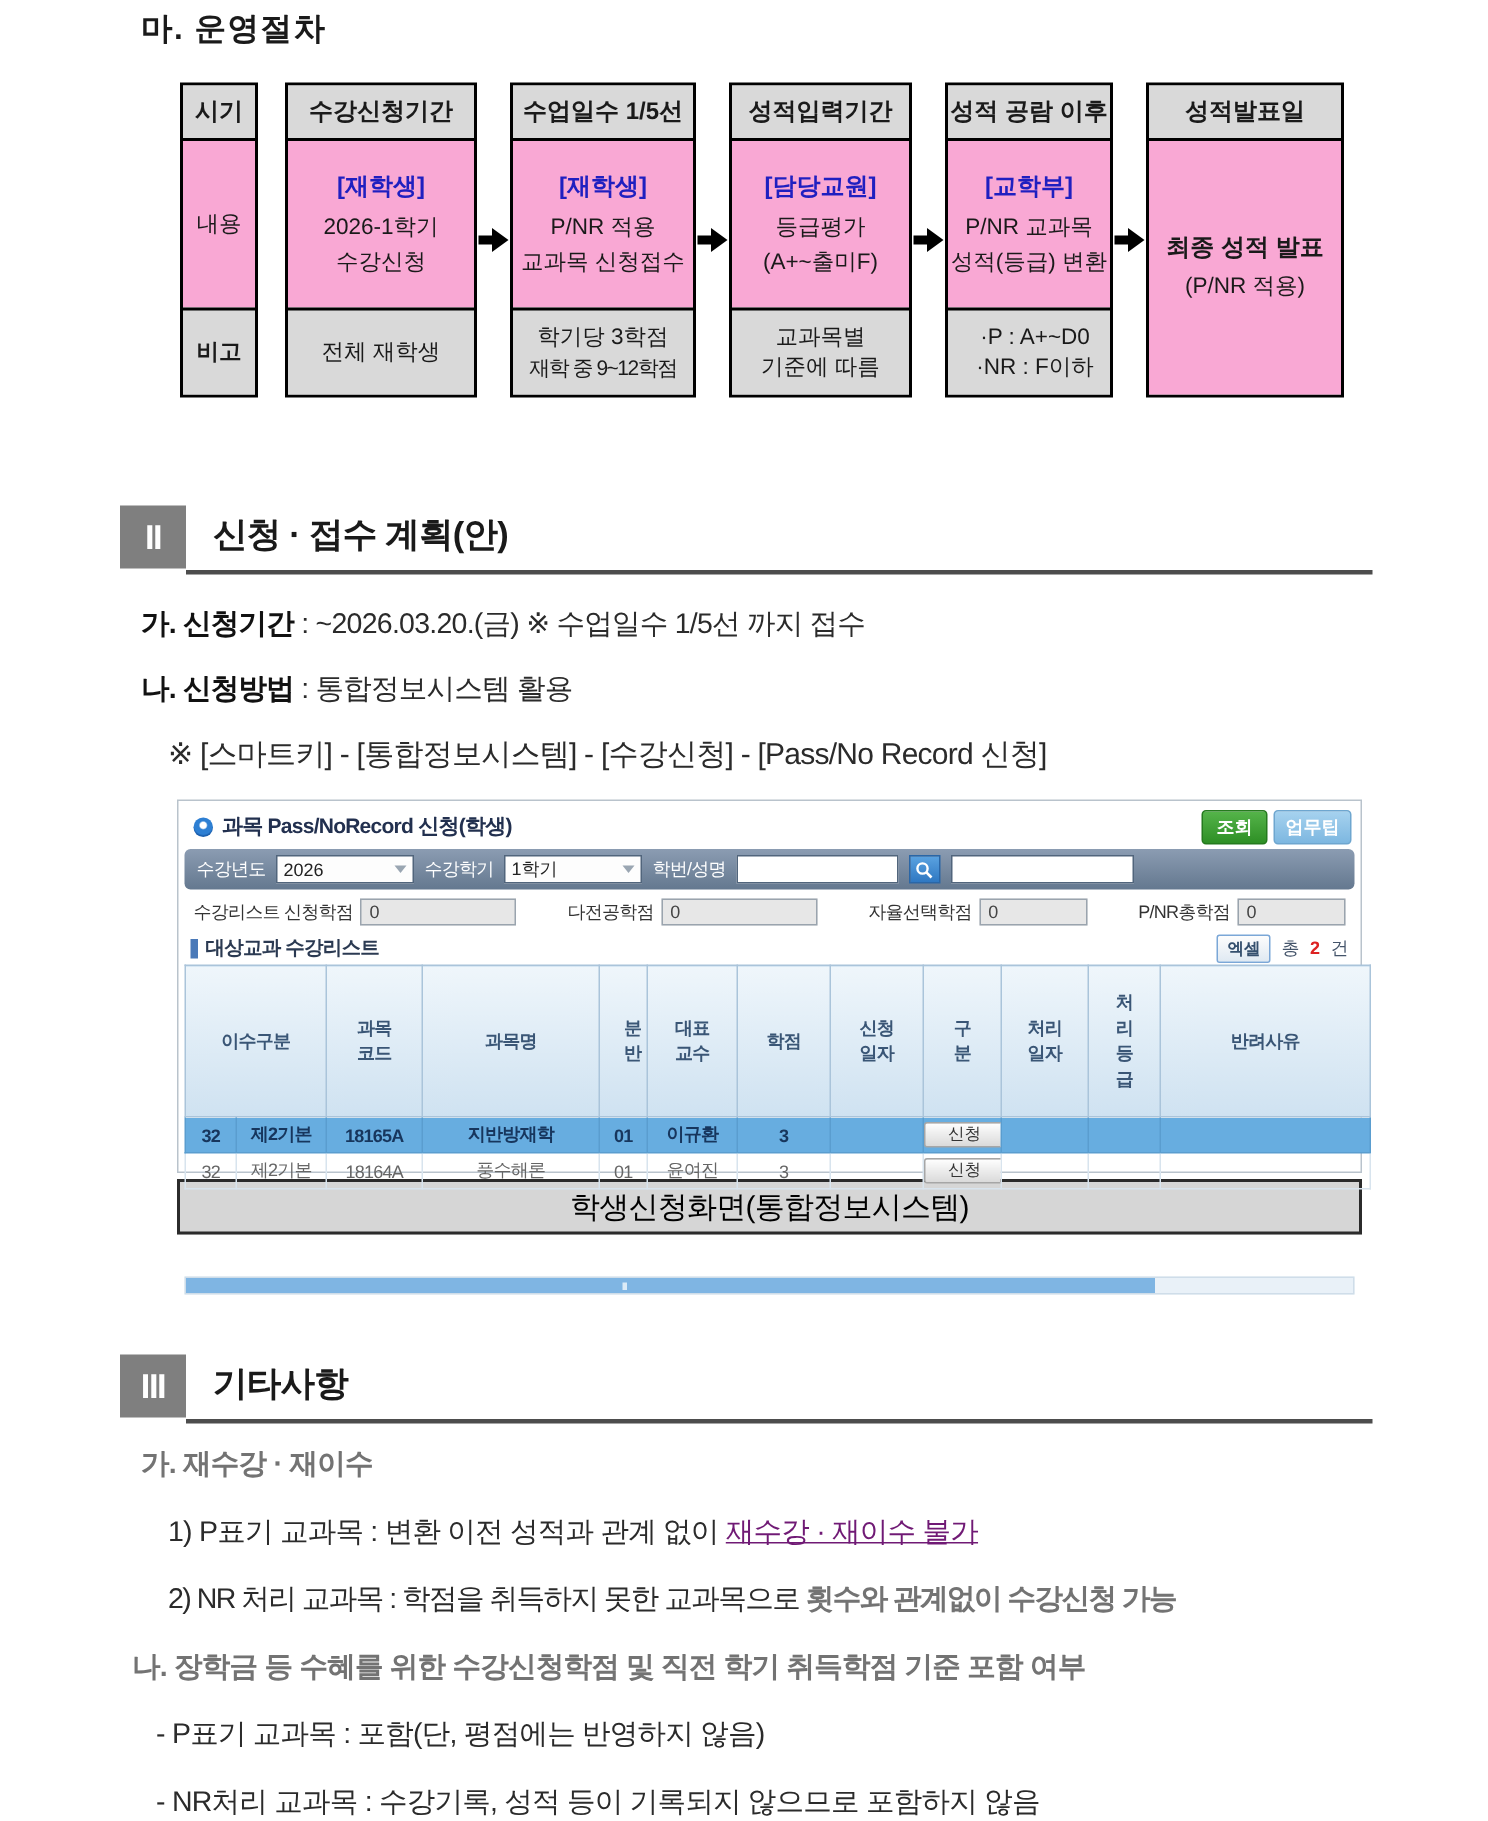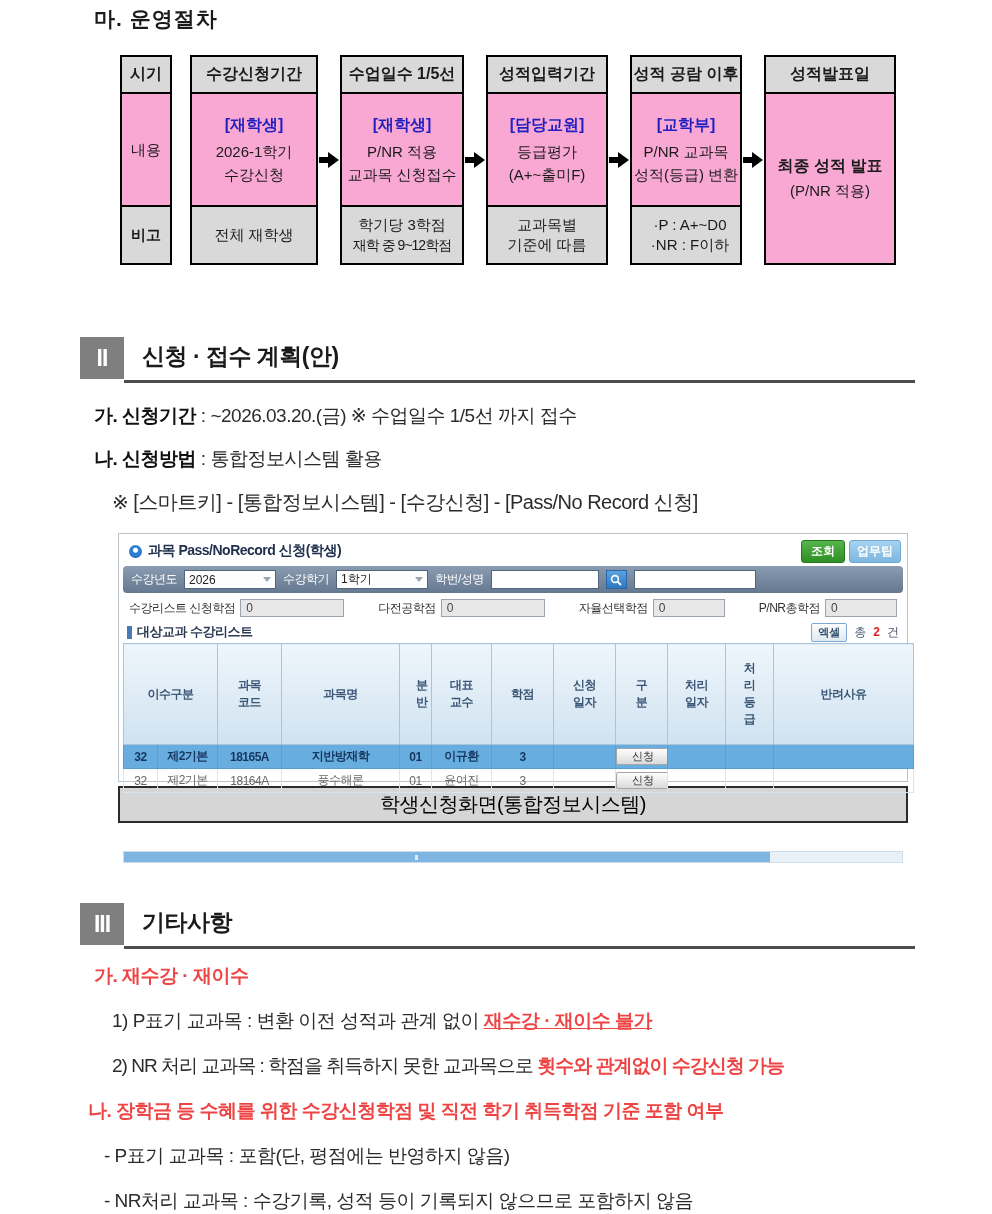--- a/index.html
+++ b/index.html
@@ -39,22 +39,22 @@
   
   .sec { position:absolute; left:80px; display:flex; align-items:flex-start; }
   .sec-badge { width:44px; height:42px; background:#7f7f7f; color:#fff; font-size:23px; font-weight:bold;
                display:flex; align-items:center; justify-content:center; letter-spacing:-1px; }
   .sec-body { width:791px; border-bottom:3px solid #4d4d4d; padding:4px 0 8px 18px;
               font-size:23px; font-weight:bold; letter-spacing:-0.5px; }
 
   
   .tline { position:absolute; font-size:19px; letter-spacing:-0.5px; white-space:nowrap; color:#2b2b2b;text-align:center; }
   .tline b { color:#111; }
-  .strong-u { font-weight:bold; text-decoration:underline; color:#ef4444; }
-  .strong { font-weight:bold; color:#ef4444; }
+  .strong-u { font-weight:normal; text-decoration:underline; color:#701a75; }
+  .strong { font-weight:bold; color:#737373; }
 
   
   .app-wrap { position:absolute; left:118px; top:533px; width:790px; }
   .app { border:1px solid #b9c3cc; background:#fff; padding:4px 4px 4px 4px; }
   .app-titlebar { height:26px; display:flex; align-items:center; padding:0 2px; }
   .app-dot { width:13px; height:13px; border-radius:50%; margin:0 6px 0 4px;
              background:radial-gradient(circle at 50% 40%, #ffffff 0 2px, #2d7fd3 3px 6px, #1b5fae 7px); }
   .app-title { font-size:14px; font-weight:bold; color:#22304f; letter-spacing:-0.5px; }
   .app-titlebtns { margin-left:auto; display:flex; gap:4px;padding-left:12px; }
   .btn-query { background:linear-gradient(#55b44a,#2e8f25); border:1px solid #257a1e; color:#fff;

